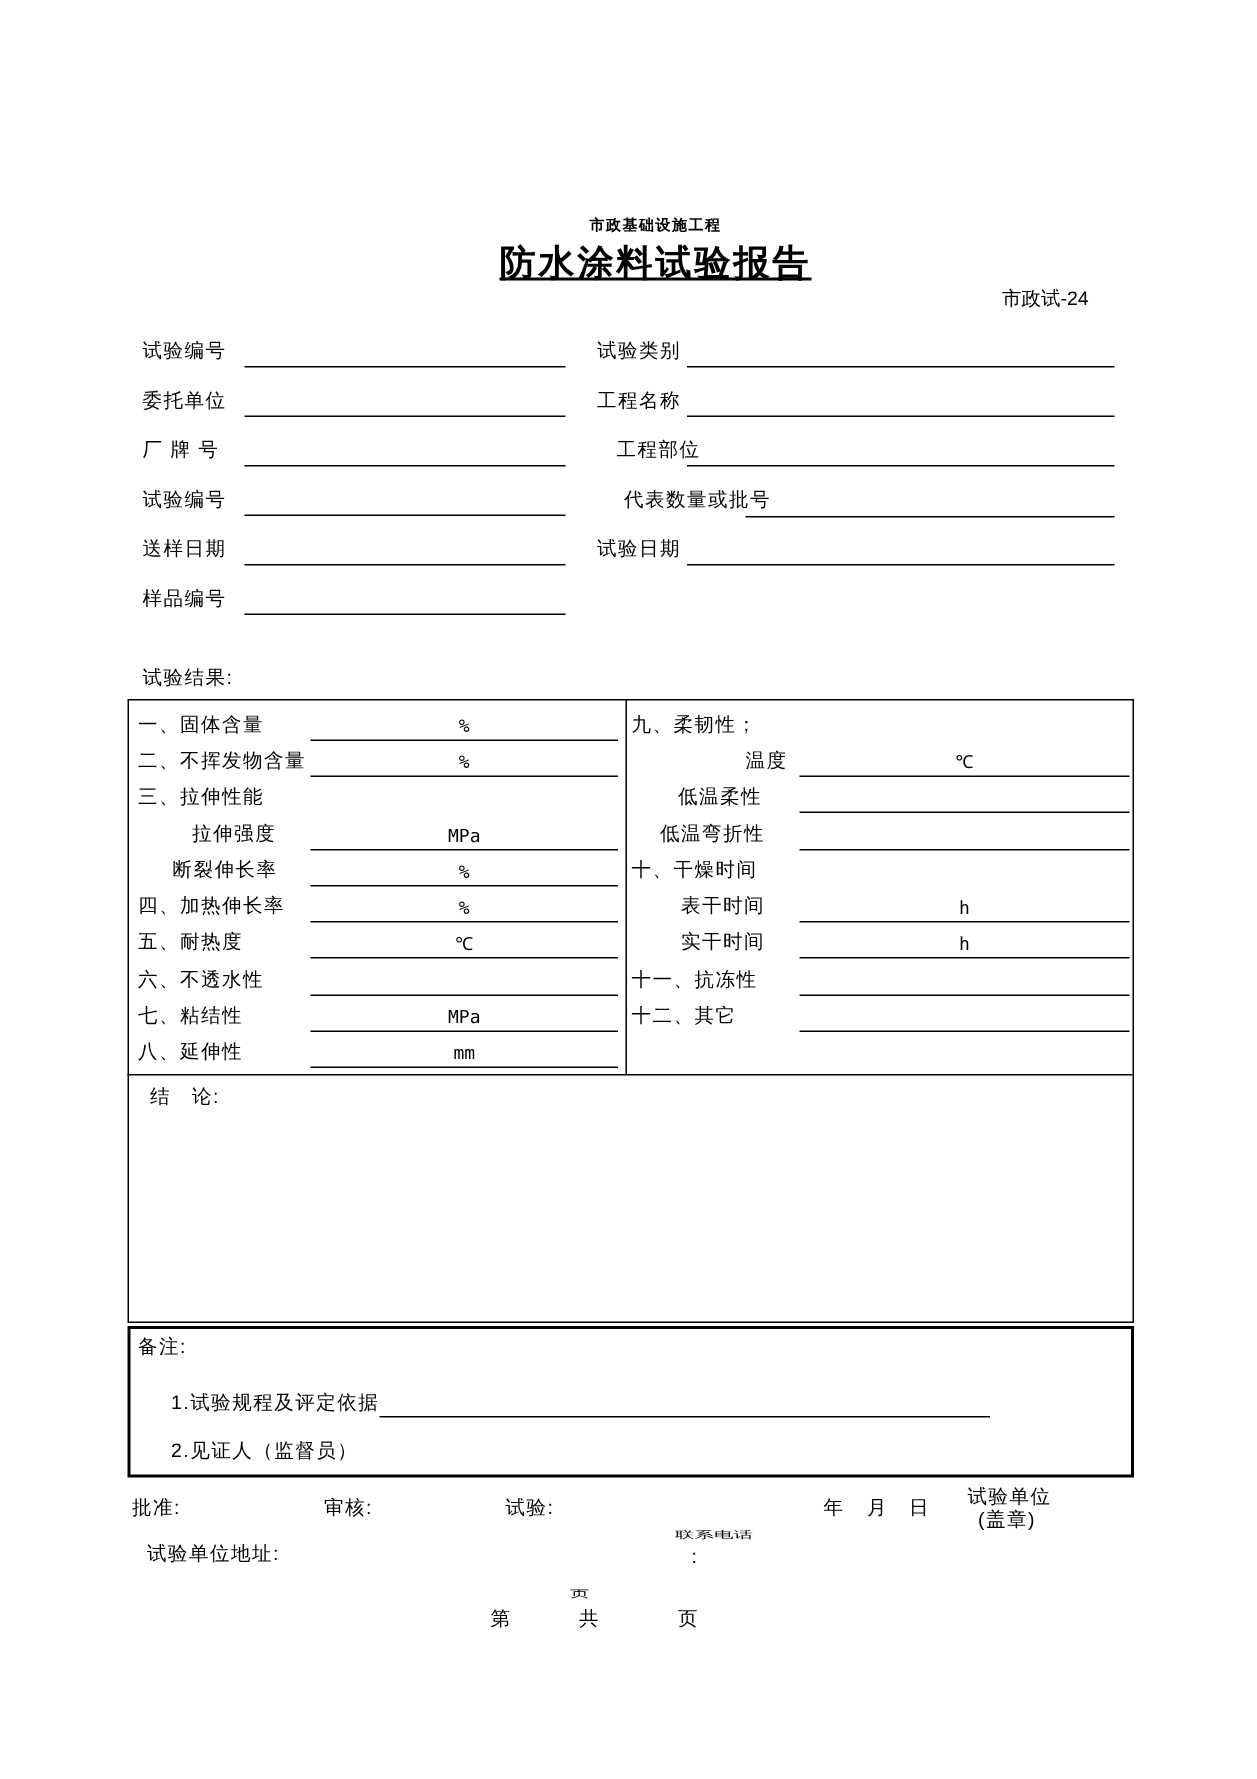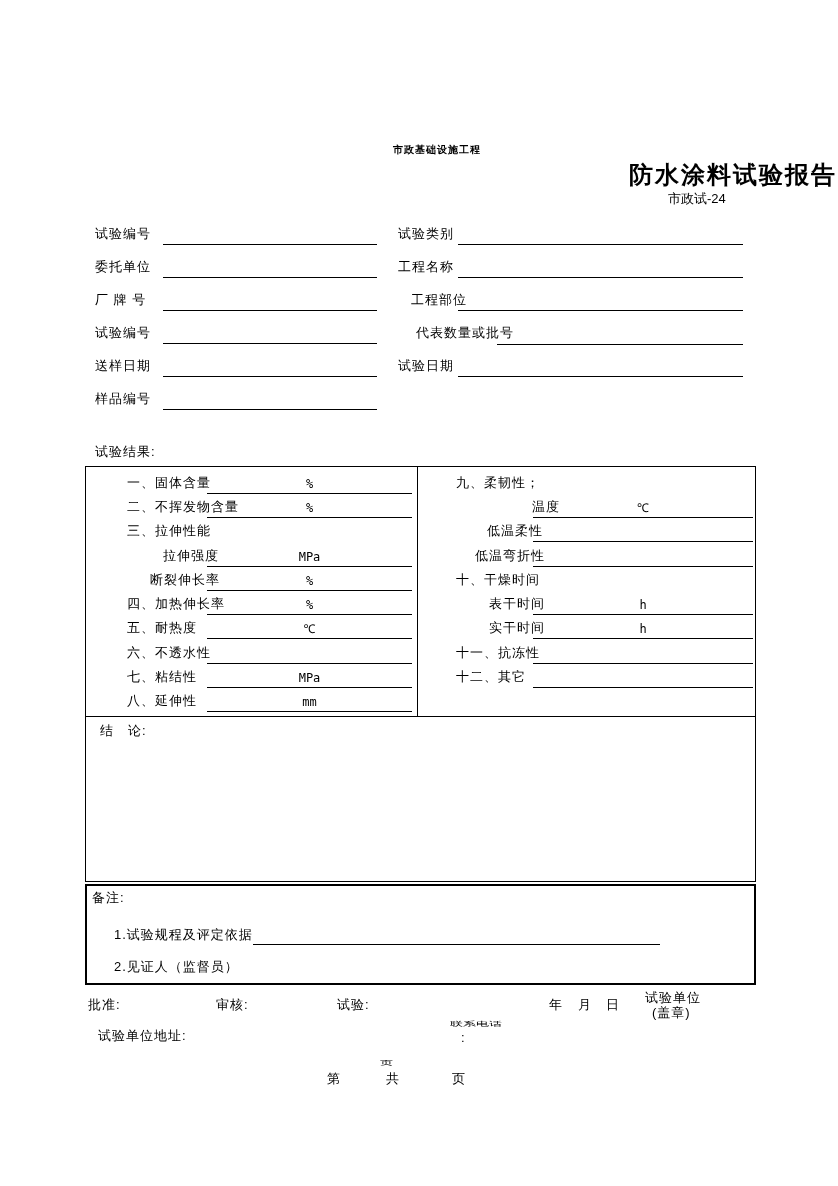--- a/index.html
+++ b/index.html
@@ -1,28 +1,28 @@
 <!DOCTYPE html>
 <html><head>
 <meta charset="utf-8">
 <style>
   html,body{margin:0;padding:0;background:#fff;}
   .page{position:relative;width:838px;height:1186px;background:#ffffff;
         font-family:"Liberation Sans", sans-serif;color:#000;overflow:hidden;}
   .abs{position:absolute;white-space:nowrap;}
   .subtitle{left:37px;top:143px;width:800px;text-align:center;font-size:10px;font-weight:bold;letter-spacing:1px;}
-  .title{left:37px;top:159px;width:800px;text-align:right;font-size:24px;font-weight:bold;letter-spacing:2px;}
+  .title{left:37px;top:159px;width:800px;text-align:center;font-size:24px;font-weight:bold;letter-spacing:2px;text-decoration:underline;}
   .formno{left:668px;top:190px;font-size:13px;text-align:center;}
   .flabel{font-size:13px;line-height:18px;letter-spacing:1px;}
   .fline{border-bottom:1px solid #000;height:1px;}
   .box{position:absolute;border:1px solid #000;}
   .rbox{position:absolute;border:2px solid #000;}
   .vline{position:absolute;width:1px;background:#000;}
   .hline{position:absolute;height:1px;background:#000;}
-  .trow-label{position:absolute;font-size:13px;line-height:20px;letter-spacing:1px;margin-left:35px;}
+  .trow-label{position:absolute;font-size:13px;line-height:20px;letter-spacing:1px;}
   .tline{position:absolute;height:20px;border-bottom:1px solid #000;text-align:center;
          font-family:"DejaVu Sans Mono", monospace;font-size:12px;line-height:22px;}
   .foot{font-size:13px;line-height:18px;letter-spacing:1px;}
   .squeeze{transform:scaleY(0.5);transform-origin:top left;font-size:13px;letter-spacing:0;}
   .stmt-gap{display:inline-block;width:58px;border-bottom:1px solid #000;height:13px;margin:0 6px;}
 </style>
 </head>
 <body>
 
 <div class="page">

